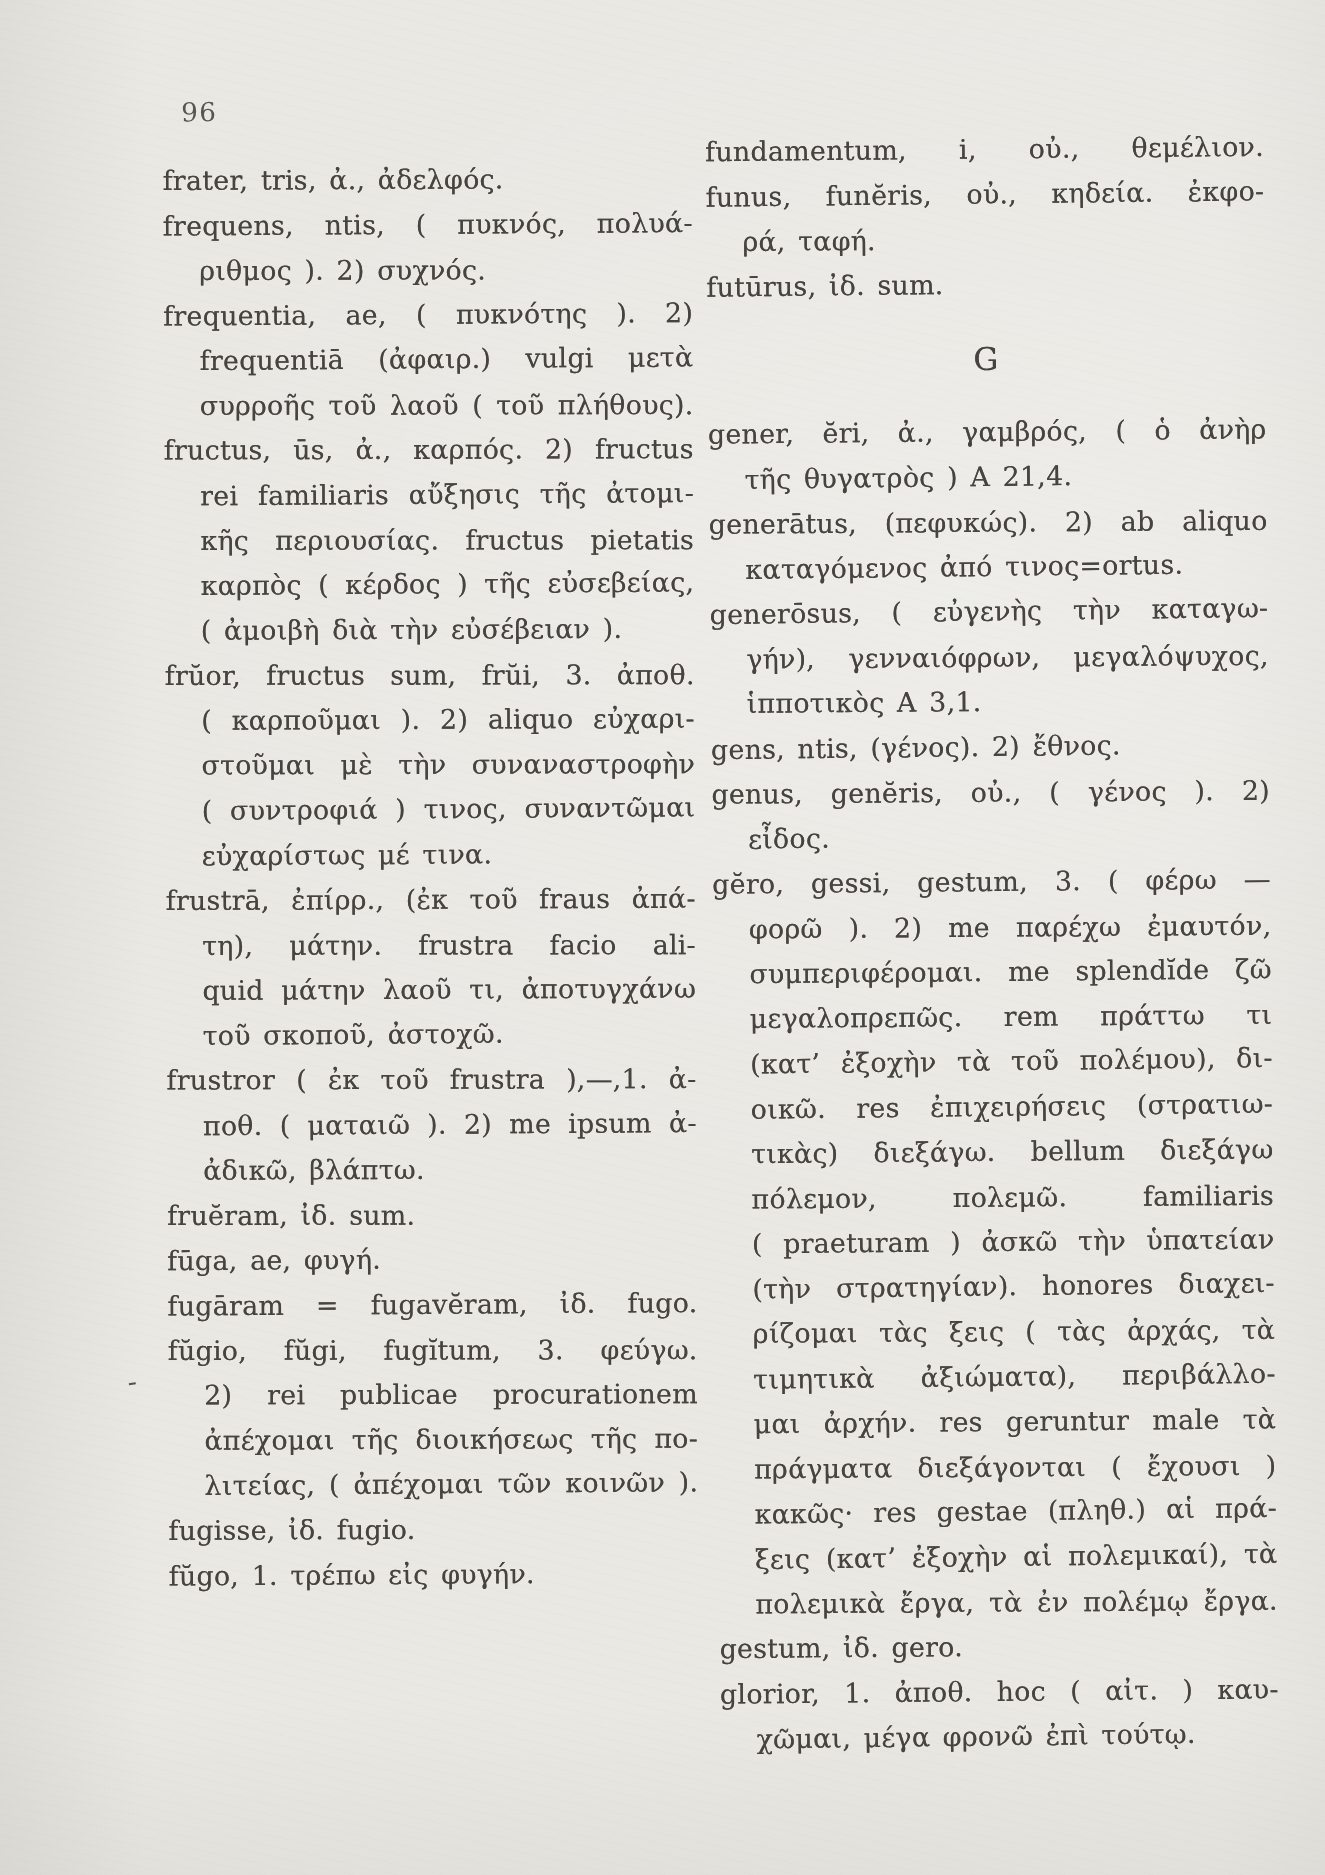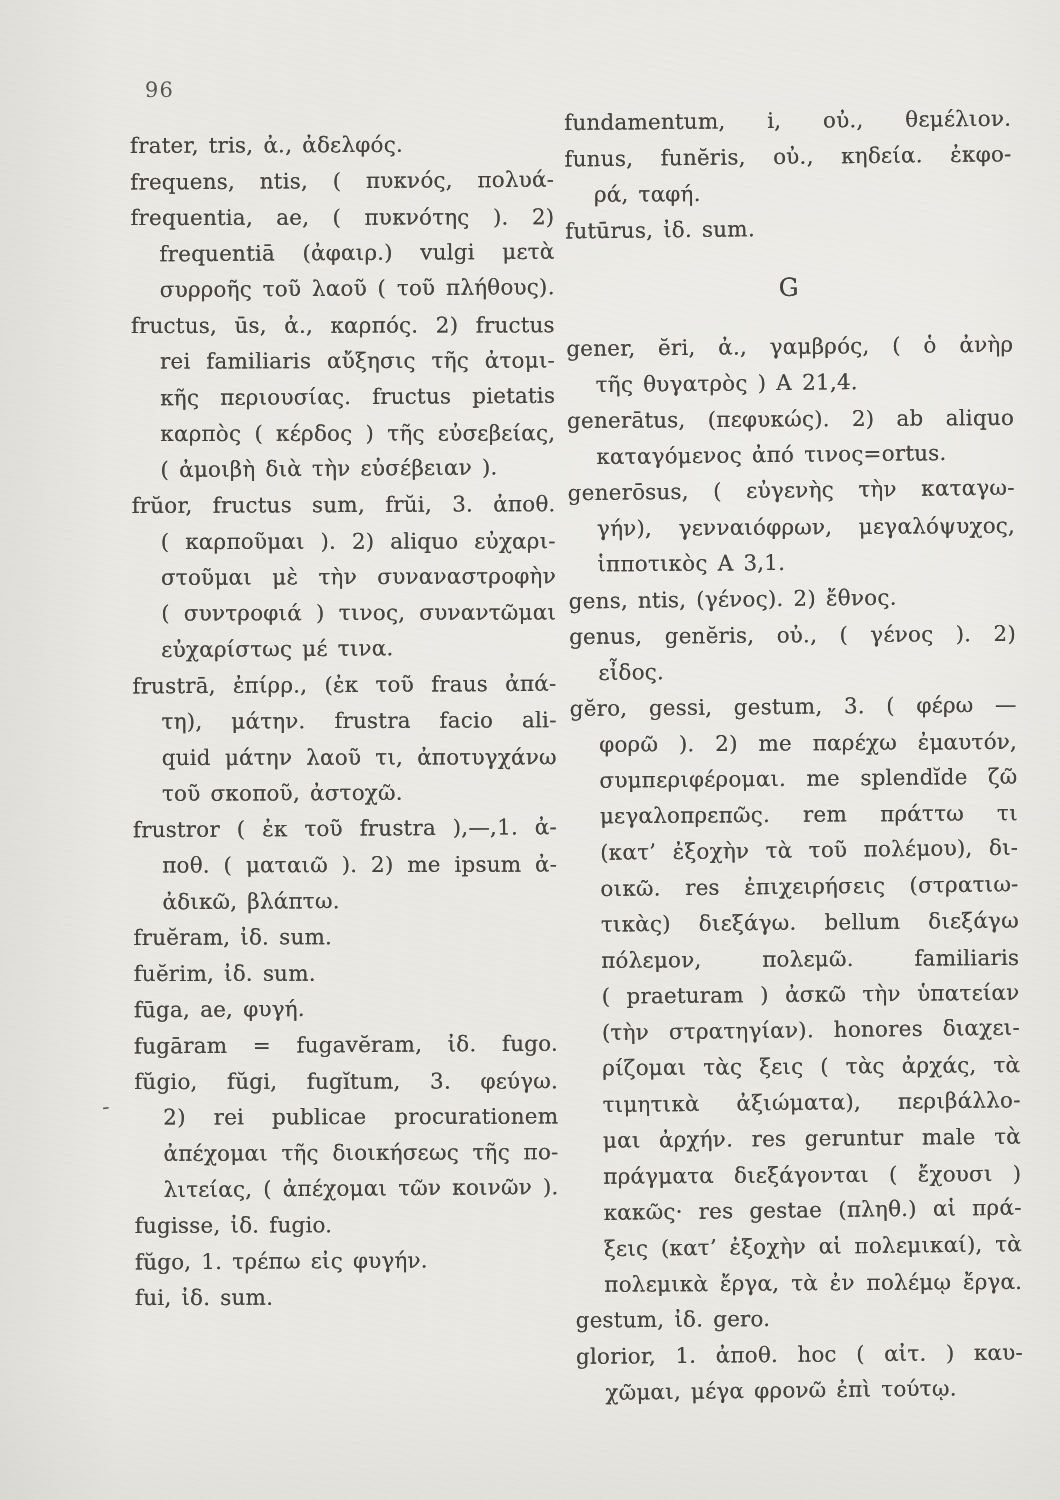--- a/index.html
+++ b/index.html
@@ -61,20 +61,21 @@
 
   <div id="col-left" class="col">
       <div class="line">frater, tris, ἀ., ἀδελφός.</div>
       <div class="line jst">
         <span>frequens,</span>
         <span>ntis,</span>
         <span>(</span>
         <span>πυκνός,</span>
         <span>πολυά-</span>
       </div>
+      <div class="line indent">ριθμος ). 2) συχνός.</div>
       <div class="line jst">
         <span>frequentia,</span>
         <span>ae,</span>
         <span>(</span>
         <span>πυκνότης</span>
         <span>).</span>
         <span>2)</span>
       </div>
       <div class="line indent jst">
         <span>frequentiā</span>
@@ -187,21 +188,20 @@
         <span>(</span>
         <span>ματαιῶ</span>
         <span>).</span>
         <span>2)</span>
         <span>me</span>
         <span>ipsum</span>
         <span>ἀ-</span>
       </div>
       <div class="line indent">ἀδικῶ, βλάπτω.</div>
       <div class="line">fruĕram, ἰδ. sum.</div>
-      <div class="line">fuĕrim, ἰδ. sum.</div>
       <div class="line">fūga, ae, φυγή.</div>
       <div class="line jst">
         <span>fugāram</span>
         <span>=</span>
         <span>fugavĕram,</span>
         <span>ἰδ.</span>
         <span>fugo.</span>
       </div>
       <div class="line jst">
         <span>fŭgio,</span>
@@ -226,21 +226,20 @@
       <div class="line indent jst">
         <span>λιτείας,</span>
         <span>(</span>
         <span>ἀπέχομαι</span>
         <span>τῶν</span>
         <span>κοινῶν</span>
         <span>).</span>
       </div>
       <div class="line">fugisse, ἰδ. fugio.</div>
       <div class="line">fŭgo, 1. τρέπω εἰς φυγήν.</div>
-      <div class="line">fui, ἰδ. sum.</div>
     </div>
 
   <div id="col-right" class="col">
     <div id="col-right-top">
         <div class="line jst">
           <span>fundamentum,</span>
           <span>i,</span>
           <span>οὐ.,</span>
           <span>θεμέλιον.</span>
         </div>

